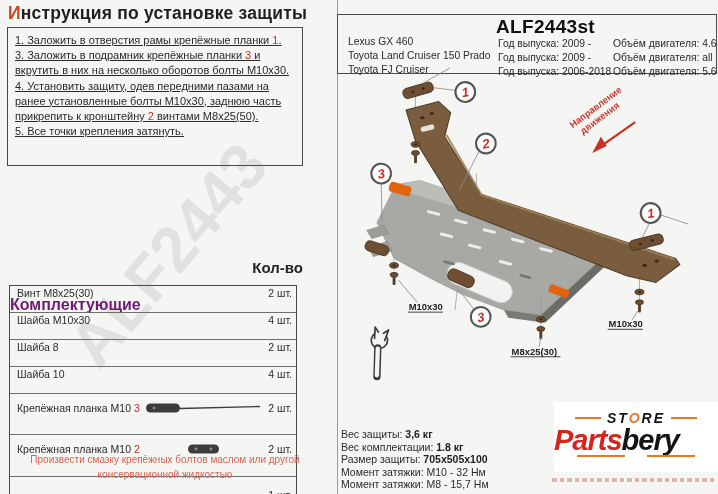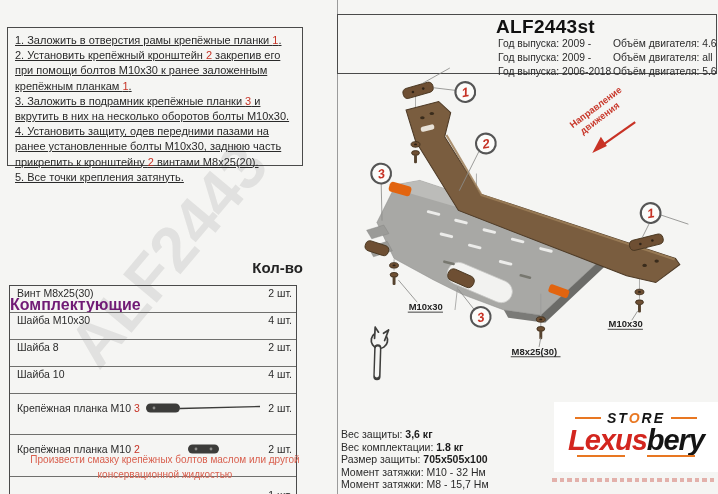--- a/index.html
+++ b/index.html
@@ -32,46 +32,46 @@
   .vhead{left:337px;top:14px;width:378px;height:58px;border:1.5px solid #4a4a4a;background:transparent;}
   .pn{position:absolute;left:150px;top:1px;width:115px;text-align:center;font-size:19px;font-weight:bold;
       letter-spacing:.3px;color:#111;}
   .vcol{position:absolute;font-size:10.3px;line-height:13.8px;color:#2b2b2b;white-space:nowrap;}
   .vc-model{left:10px;top:20px;}
   .vc-year{left:160px;top:22px;}
   .vc-eng{left:275px;top:22px;}
   .specs{left:341px;top:428px;font-size:10.5px;line-height:12.6px;color:#2b2b2b;white-space:nowrap;}
   .specs b{color:#1c1c1c;}
   
-  .logo{left:554px;top:402px;width:164px;height:70px;background:#ffffff;text-align:center;}
+  .logo{left:554px;top:402px;width:164px;height:70px;background:#ffffff;}
   .store-row{display:flex;align-items:center;justify-content:center;gap:6px;margin-top:8px;}
   .store-row .hline{width:26px;height:2px;background:#e87722;}
   .store-txt{font-size:14px;font-weight:bold;font-style:italic;letter-spacing:2px;color:#151515;}
   .store-txt .o{color:#e87722;}
   .pb{margin-top:-2px;font-size:29px;font-weight:bold;font-style:italic;letter-spacing:-1px;line-height:32px;}
   .pb .red{color:#d3261f;} .pb .blk{color:#141414;}
   .under-row{display:flex;justify-content:center;gap:22px;margin-top:-1px;}
   .under-row .hline2{width:48px;height:2px;background:#e87722;}
   .tiny-strip{left:552px;top:478px;width:162px;height:4px;opacity:.65;
       background:repeating-linear-gradient(90deg,#d98c84 0 5px,transparent 5px 8px,#d98c84 8px 12px,transparent 12px 15px);}
   svg text{font-family:"Liberation Sans",sans-serif;}
 </style>
 </head>
 <body>
 
 <div class="page">
 
   <div class="abs watermark">ALF2443</div>
 
+  <div class="abs title"><span class="accent">И</span><span>нструкция по установке защиты</span></div>
 
   <div class="abs instr-box">
     <p><span>1.   Заложить в отверстия рамы крепёжные планки </span><span class="ref">1</span><span>.</span></p>
-    <p><span>2.   Установить крепёжный кронштейн </span><span class="ref">2</span><span> закрепив его при помощи болтов М10х30 к ранее заложенным крепёжным планкам </span><span class="ref">1</span><span>.</span></p>
     <p><span>3.   Заложить в подрамник крепёжные планки </span><span class="ref">3</span><span> и вкрутить в них на несколько оборотов болты М10х30.</span></p>
-    <p><span>4.   Установить защиту, одев передними пазами на ранее установленные болты М10х30, заднюю часть прикрепить к кронштейну </span><span class="ref">2</span><span> винтами М8х25(20).</span></p>
+    <p><span>4.   Установить защиту, одев передними пазами на ранее установленные болты М10х30, заднюю часть прикрепить к кронштейну </span><span class="ref">2</span><span> винтами М8х25(50).</span></p>
     <p><span>5.   Все точки крепления затянуть.</span></p>
   </div>
 
   <div class="abs comp-h">Комплектующие</div>
   <div class="abs qty-h">Кол-во</div>
 
   <div class="abs ctable">
     <div class="trow r-sm">
         <span class="tname">Винт М8х25(30)</span>
         <span class="tqty">2 шт.</span>
@@ -115,20 +115,25 @@
       <span class="tqty">1 шт.</span>
     </div>
   </div>
 
   <div class="abs warning">Произвести смазку крепёжных болтов маслом или другой консервационной жидкостью</div>
 
   <div class="abs divider"></div>
 
   <div class="abs vhead">
     <div class="pn">ALF2443st</div>
+    <div class="vcol vc-model">
+      <div>Lexus GX 460</div>
+      <div>Toyota Land Cruiser 150 Prado</div>
+      <div>Toyota FJ Cruiser</div>
+    </div>
     <div class="vcol vc-year">
       <div>Год выпуска: 2009 -</div>
       <div>Год выпуска: 2009 -</div>
       <div>Год выпуска: 2006-2018</div>
     </div>
     <div class="vcol vc-eng">
       <div>Объём двигателя: 4.6</div>
       <div>Объём двигателя: all</div>
       <div>Объём двигателя: 5.6</div>
     </div>
@@ -300,21 +305,21 @@
     <div><span>Момент затяжки:  </span><span>М10 - 32 Нм</span></div>
     <div><span>Момент затяжки:  </span><span>М8 - 15,7 Нм</span></div>
   </div>
 
   <div class="abs logo">
     <div class="store-row">
       <span class="hline"></span>
       <span class="store-txt"><span>ST</span><span class="o">O</span><span>RE</span></span>
       <span class="hline"></span>
     </div>
-    <div class="pb"><span class="red">Lexus</span><span class="blk">bery</span></div>
+    <div class="pb"><span class="red">Parts</span><span class="blk">bery</span></div>
     <div class="under-row">
       <span class="hline2"></span>
       <span class="hline2"></span>
     </div>
   </div>
   <div class="abs tiny-strip"></div>
 
 </div>
 
 </body></html>

